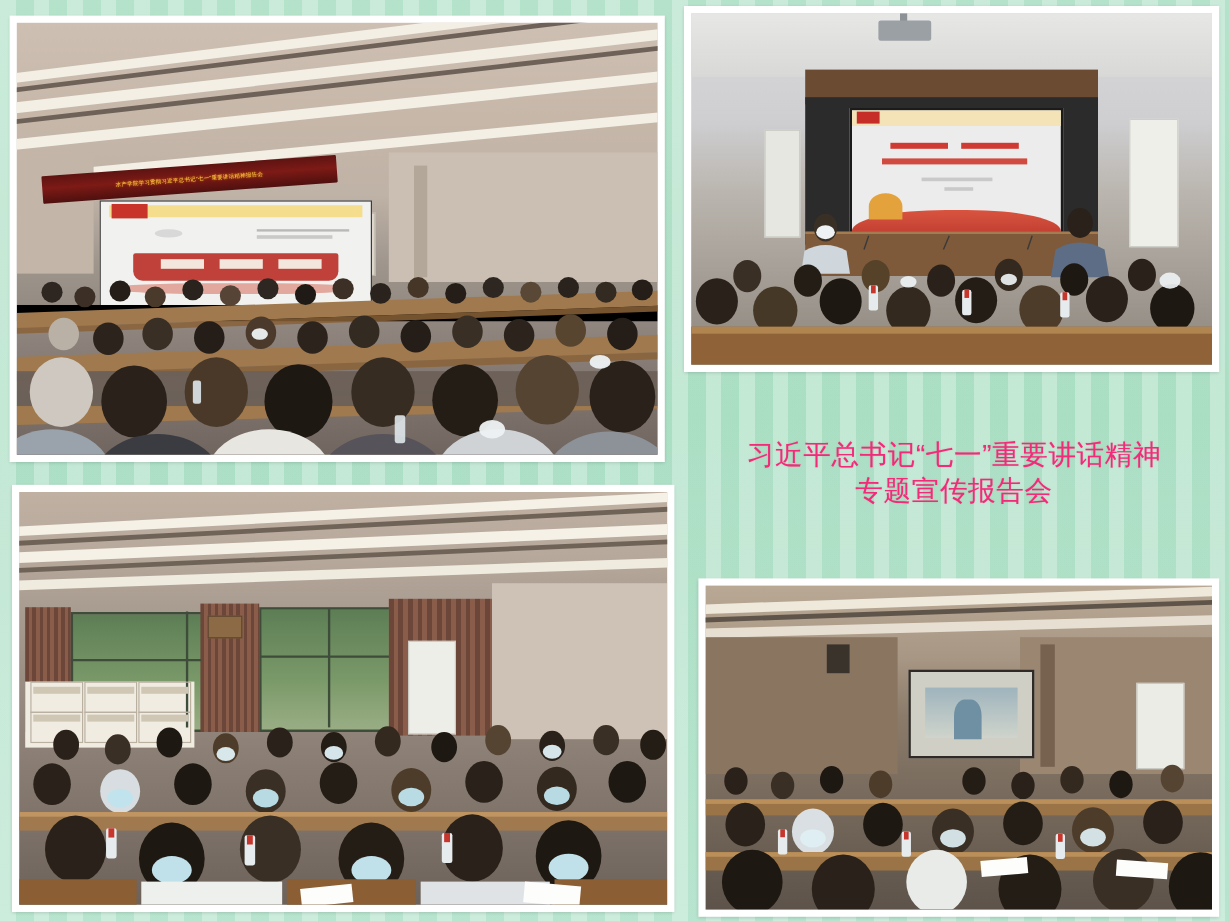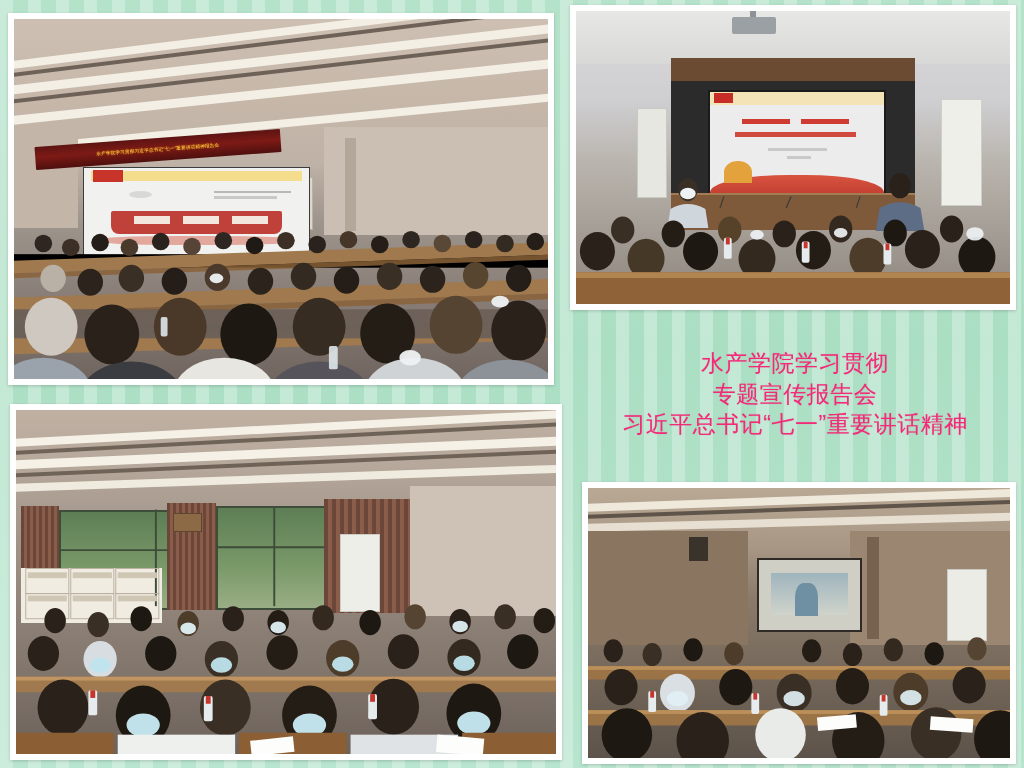--- a/index.html
+++ b/index.html
@@ -361,23 +361,22 @@
         <rect x="318" y="242" width="4" height="7" fill="#c6362c"></rect>
       </g>
 
       <rect x="-10" y="272" width="470" height="40" fill="#8f6238"></rect>
       <rect x="-10" y="272" width="470" height="6" fill="#b08550"></rect>
     </svg>
   </div>
 </div>
 
 <div id="caption">
-  <div class="line l1">水产学院学习贯彻</div>
+  <div class="line l2">习近平总书记“七一”重要讲话精神</div>
   <div class="line l3">专题宣传报告会</div>
-  <div class="line l2">习近平总书记“七一”重要讲话精神</div>
 </div>
 
 <div class="photo" id="photo-hall-front">
   <div class="inner">
     <div id="p3-c1"></div>
     <div id="p3-cd1"></div>
     <div id="p3-c2"></div>
     <div id="p3-cd2"></div>
     <div id="p3-c3"></div>
 

